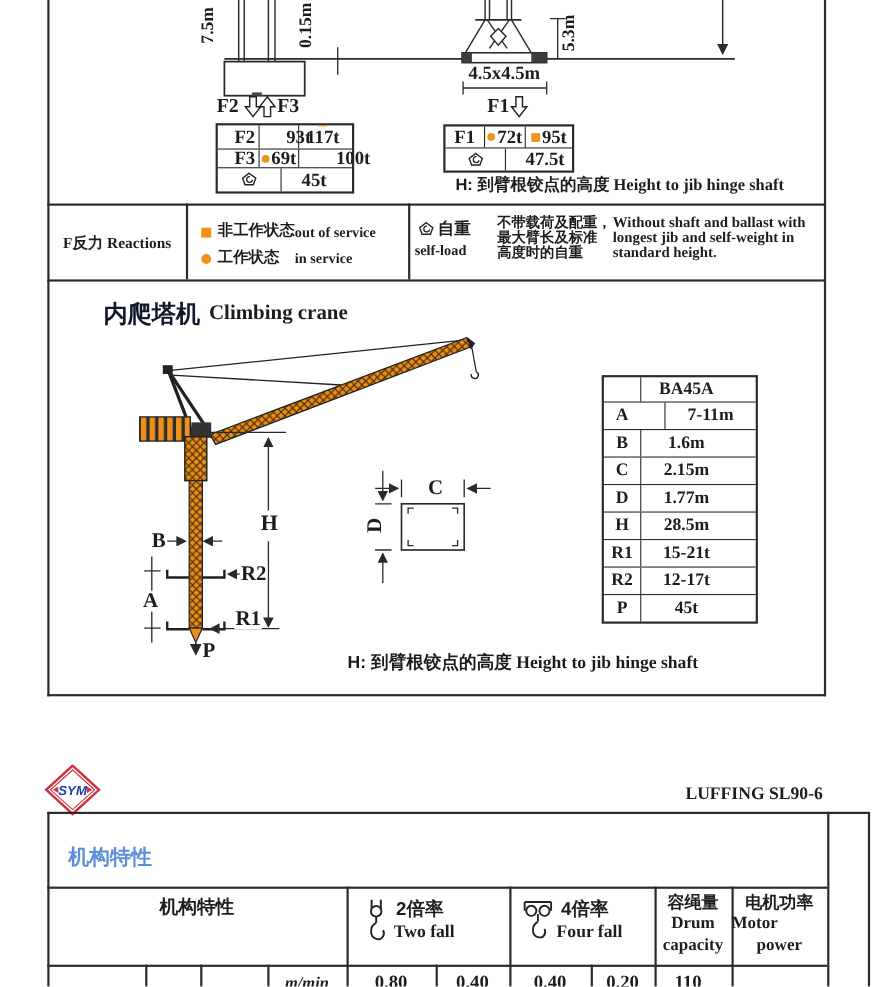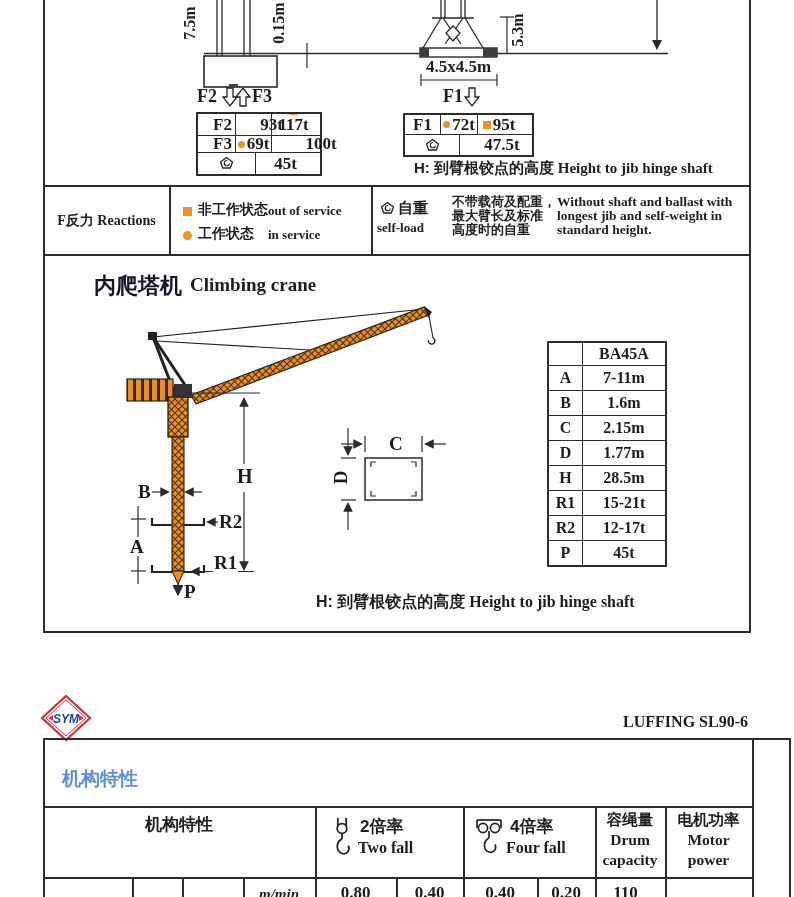--- a/index.html
+++ b/index.html
@@ -169,21 +169,21 @@
       <div class="mt-row">
         <div class="mt-cell" style="width: 54px; height: 20px;">
           <span>
             <svg width="17" height="15" viewBox="0 0 22 20">
               <path d="M11,2 L19,8 L16,16 L6,16 L3,8 Z" fill="none" stroke="#222" stroke-width="1.7"></path>
               <path d="M12,6 a3.5,3.5 0 1 0 3,4" fill="none" stroke="#222" stroke-width="1.5"></path>
             </svg>
           </span>
           <span></span>
         </div>
-        <div class="mt-cell" style="width: 73px; height: 20px; padding-left: 12px;">
+        <div class="mt-cell" style="width: 60px; height: 20px; padding-left: 12px;">
           <span>47.5t</span>
         </div>
       </div>
     </div>
 
   <div class="abs cap" style="left:414px;top:159px;font-size:15px">
     <span class="zh">H: 到臂根铰点的高度</span><span class="en"> Height to jib hinge shaft</span>
   </div>
 
   <div class="abs serifb" style="left:44px;top:212px;width:125px;font-size:14px;text-align:center">F反力 Reactions</div>
@@ -304,21 +304,21 @@
           <span></span>
         </div>
         <div class="mt-cell" style="width: 83px; height: 22px;">
           <span>BA45A</span>
         </div>
       </div>
       <div class="mt-row">
         <div class="mt-cell" style="width: 33px; height: 24px;">
           <span>A</span>
         </div>
-        <div class="mt-cell" style="width: 83px; height: 24px;">
+        <div class="mt-cell" style="width: 83px; height: 24px; margin-left: 22px;">
           <span>7-11m</span>
         </div>
       </div>
       <div class="mt-row">
         <div class="mt-cell" style="width: 33px; height: 24px;">
           <span>B</span>
         </div>
         <div class="mt-cell" style="width: 83px; height: 24px;">
           <span>1.6m</span>
         </div>
@@ -434,21 +434,21 @@
       </svg>
     </span>
   <div class="abs sansb nowrap" style="left:510px;top:815px;font-size:17px">4倍率</div>
   <div class="abs serifb nowrap" style="left:506px;top:839px;font-size:16px">Four fall</div>
 
   <div class="abs sansb" style="left:595px;top:810px;width:70px;font-size:15.5px;text-align:center">容绳量</div>
   <div class="abs serifb" style="left:595px;top:831px;width:70px;font-size:15.5px;text-align:center">Drum</div>
   <div class="abs serifb" style="left:595px;top:851px;width:70px;font-size:15.5px;text-align:center">capacity</div>
 
   <div class="abs sansb" style="left:665px;top:810px;width:87px;font-size:15.5px;text-align:center">电机功率</div>
-  <div class="abs serifb" style="left:665px;top:831px;width:87px;font-size:15.5px;text-align:center">Motor</div>
+  <div class="abs serifb" style="left:665px;top:831px;width:87px;font-size:15.5px;">Motor</div>
   <div class="abs serifb" style="left:665px;top:851px;width:87px;font-size:15.5px;text-align:center">power</div>
 
   <div class="abs serifb" style="left:243px;top:886px;width:72px;font-size:15px;font-style:italic;text-align:center">m/min</div>
   <div class="abs serifb" style="left:315px;top:883px;width:81px;font-size:17px;text-align:center">0.80</div>
   <div class="abs serifb" style="left:396px;top:883px;width:67px;font-size:17px;text-align:center">0.40</div>
   <div class="abs serifb" style="left:463px;top:883px;width:74px;font-size:17px;text-align:center">0.40</div>
   <div class="abs serifb" style="left:537px;top:883px;width:58px;font-size:17px;text-align:center">0.20</div>
   <div class="abs serifb" style="left:598px;top:883px;width:55px;font-size:17px;text-align:center">110</div>
 
 </div>

